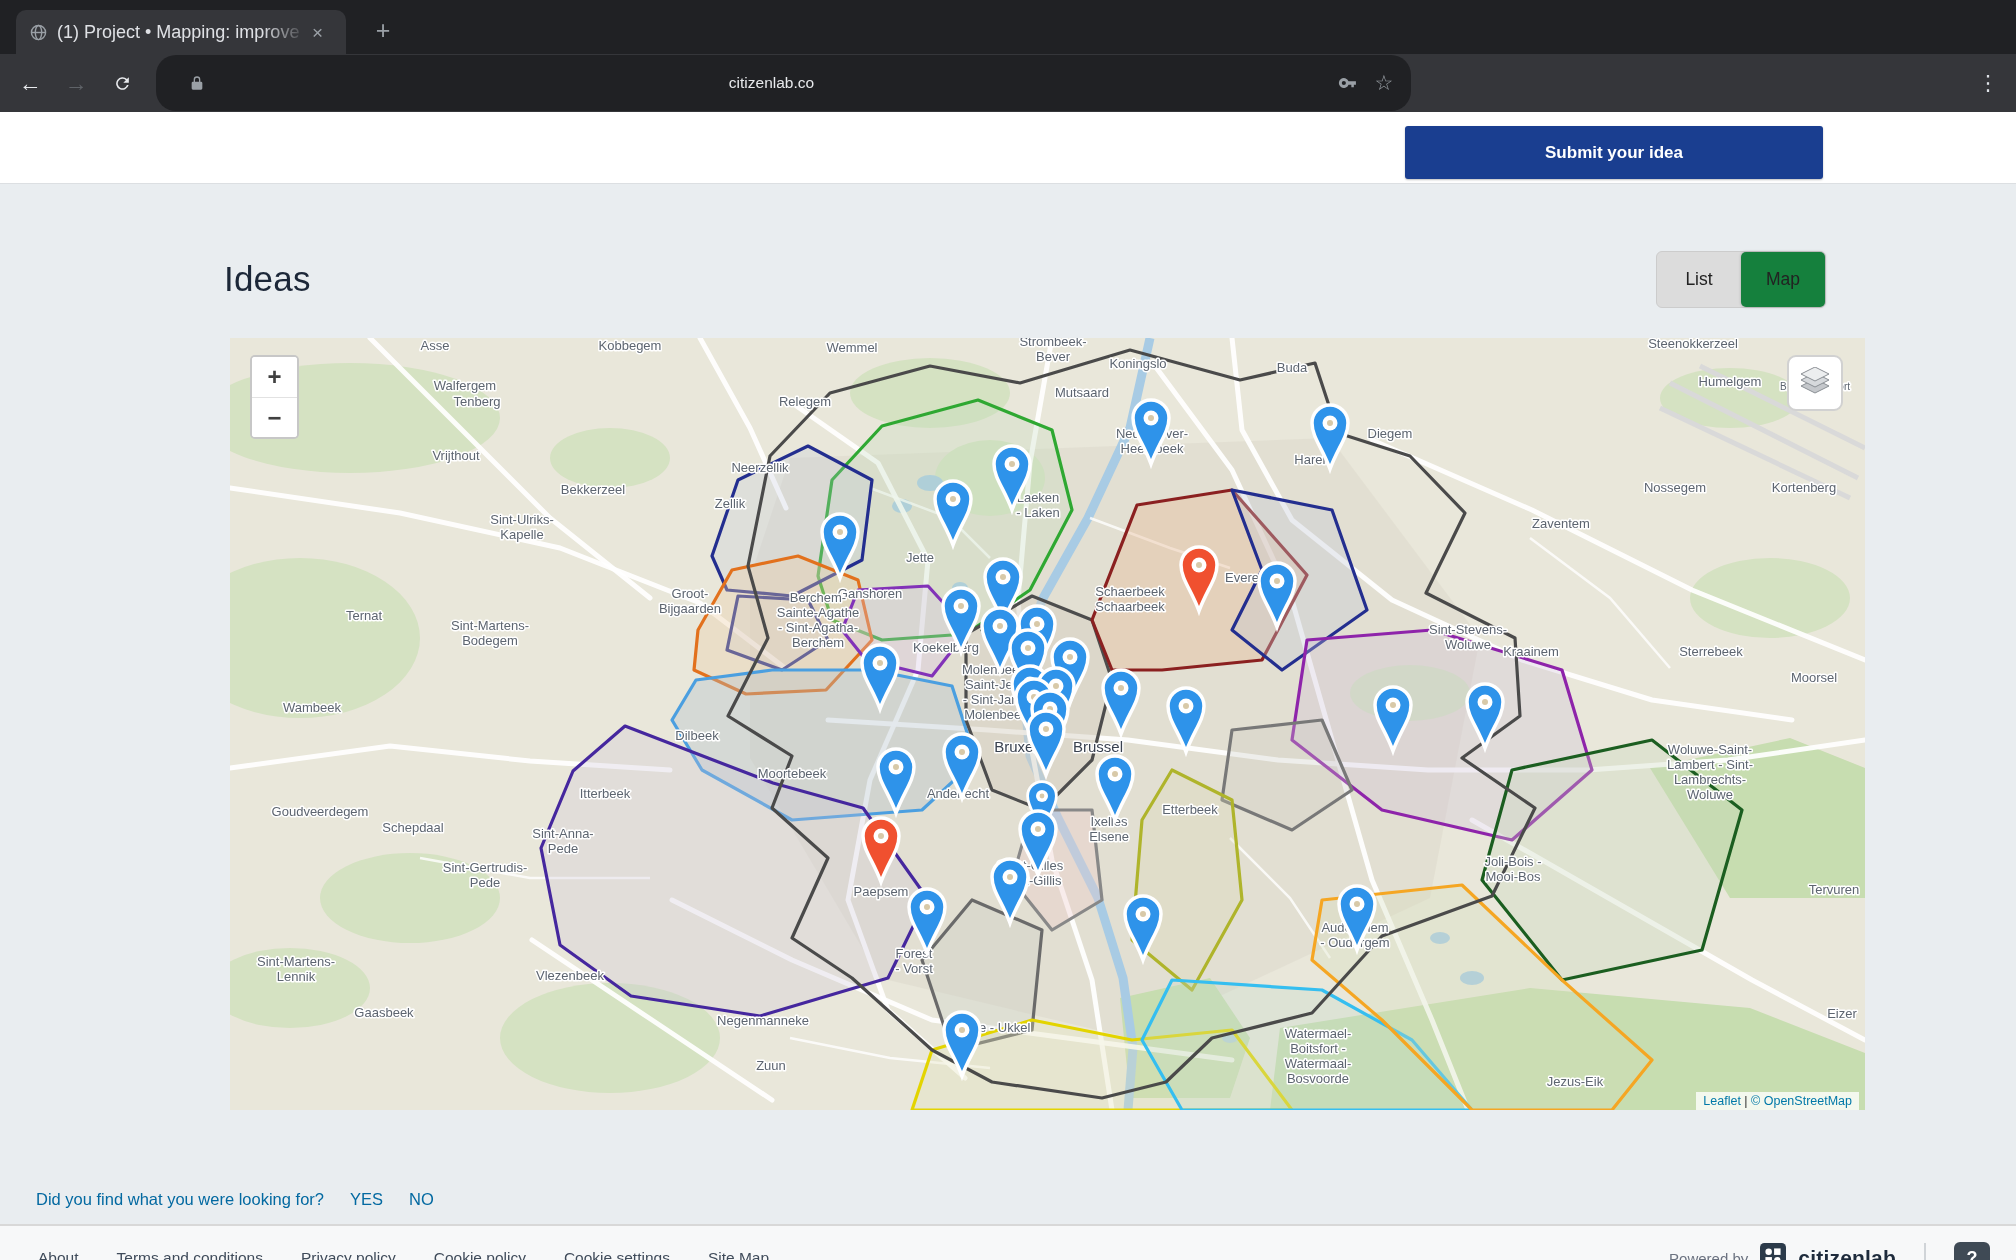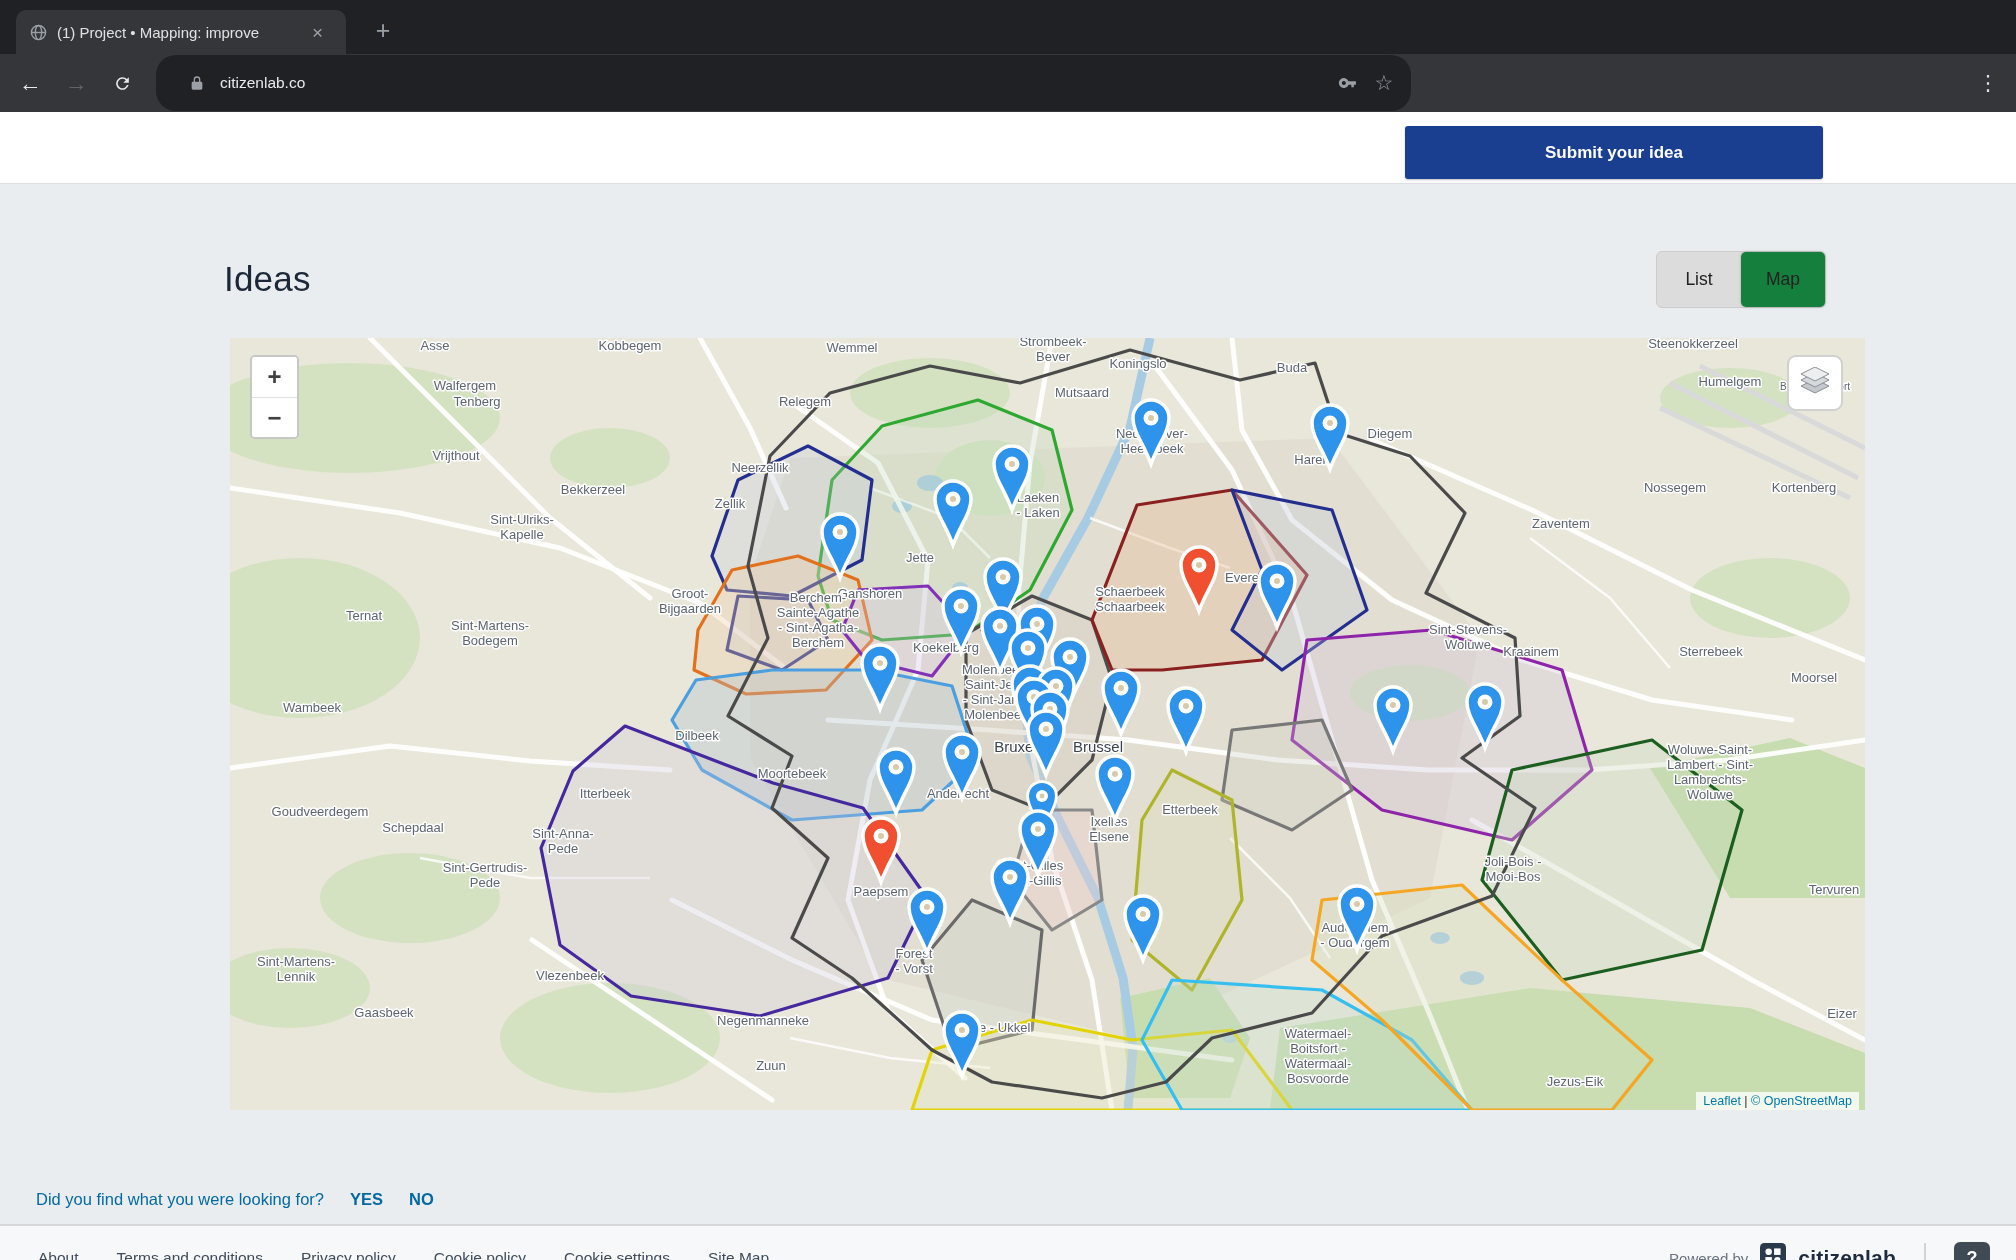--- a/index.html
+++ b/index.html
@@ -4,33 +4,33 @@
 <style>
   * { margin:0; padding:0; box-sizing:border-box; }
   html,body { width:2016px; height:1260px; overflow:hidden; }
   body { font-family:"Liberation Sans", sans-serif; background:#e9edf0; position:relative; }
 
   
   .tabstrip { position:absolute; left:0; top:0; width:2016px; height:54px; background:#202124; }
   .tab { position:absolute; left:16px; top:10px; width:330px; height:44px; background:#35363a;
          border-radius:10px 10px 0 0; display:flex; align-items:center; padding:0 10px 0 14px; }
   .favicon { width:17px; height:17px; margin-right:10px; flex:0 0 auto; }
-  .tab-title { color:#dfe1e5; font-size:15px; white-space:nowrap; overflow:hidden; max-width:250px;
+  .tab-title { color:#dfe1e5; font-size:18px; white-space:nowrap; overflow:hidden; max-width:250px;
                -webkit-mask-image:linear-gradient(90deg,#000 82%,transparent); flex:1; }
   .tab-close { color:#9aa0a6; font-size:19px; line-height:1; padding:2px 5px; border-radius:50%; cursor:pointer; }
   .newtab { position:absolute; left:368px; top:16px; color:#9aa0a6; font-size:25px; line-height:28px;
             width:30px; text-align:center; cursor:pointer; }
   .toolbar { position:absolute; left:0; top:54px; width:2016px; height:58px; background:#35363a;
              display:flex; align-items:center; }
   .navbtn { width:40px; height:40px; display:flex; align-items:center; justify-content:center;
             font-size:23px; color:#e8eaed; margin-left:6px; border-radius:50%; cursor:pointer; }
   .navbtn.back { margin-left:10px; }
   .navbtn.disabled { color:#5f6368; }
   .omnibox { height:56px; background:#202124; border-radius:20px; margin-left:14px;
-             width:1255px; display:flex; align-items:center; padding:0 16px; }
+             width:1255px; display:flex; align-items:center; padding:0 16px;text-align:center; }
   .omni-url { color:#e8eaed; font-size:15.5px; margin-left:12px; flex:1; }
   .omni-ic { width:22px; height:22px; display:flex; align-items:center; justify-content:center; margin-left:14px; }
   .star { color:#9aa0a6; font-size:21px; }
   .kebab { position:absolute; right:10px; color:#dfe3e8; font-size:21px; width:36px; text-align:center; cursor:pointer; }
 
   
   .page-header { position:absolute; left:0; top:112px; width:2016px; height:72px; background:#ffffff;
                  border-bottom:1px solid #dcdfe2; }
   .submit-btn { position:absolute; right:193px; top:14px; width:418px; height:53px; background:#1a3e90;
                 color:#fff; font-size:17px; font-weight:bold; border:none; border-radius:3px;
@@ -55,21 +55,21 @@
   .layersctl { position:absolute; right:22px; top:17px; width:56px; height:56px; background:#fff;
                border-radius:9px; border:2px solid rgba(0,0,0,.18); display:flex; align-items:center;
                justify-content:center; z-index:5; cursor:pointer; }
   .attribution { position:absolute; right:6px; bottom:0; background:rgba(255,255,255,.78); font-size:12.5px;
                  color:#333; padding:2px 7px; z-index:5; }
   .attribution a { color:#0078a8; text-decoration:none; cursor:pointer; }
 
   
   .feedback { position:absolute; left:36px; top:991px; display:flex; align-items:center; font-size:16.5px; color:#0369a1; }
   .feedback .q { margin-right:26px; }
-  .feedback .yn { font-weight:bold; margin-right:26px; cursor:pointer; }
+  .feedback .yn { font-weight:normal; margin-right:26px; cursor:pointer; }
   .footer { position:absolute; left:0; top:1224px; width:2016px; height:36px; background:#f7f8f9;
             border-top:2px solid #d8d8d8; }
   .flinks { position:absolute; left:38px; top:23px; display:flex; gap:38px; font-size:15.5px; color:#3f4b5a; white-space:nowrap; }
   .flinks span { cursor:pointer; }
   .powered { position:absolute; right:26px; top:16px; display:flex; align-items:center; gap:12px; }
   .powered .pb { color:#6b7280; font-size:15px; }
   .powered .cl { color:#1e2b3c; font-size:21px; font-weight:bold; letter-spacing:.2px; }
   .powered .vdiv { width:2px; height:30px; background:#d0d4d8; margin:0 16px; }
   .qbadge { width:36px; height:32px; background:#3f4a55; color:#fff; border-radius:6px; font-weight:bold;
             font-size:18px; display:flex; align-items:center; justify-content:center; cursor:pointer; }

